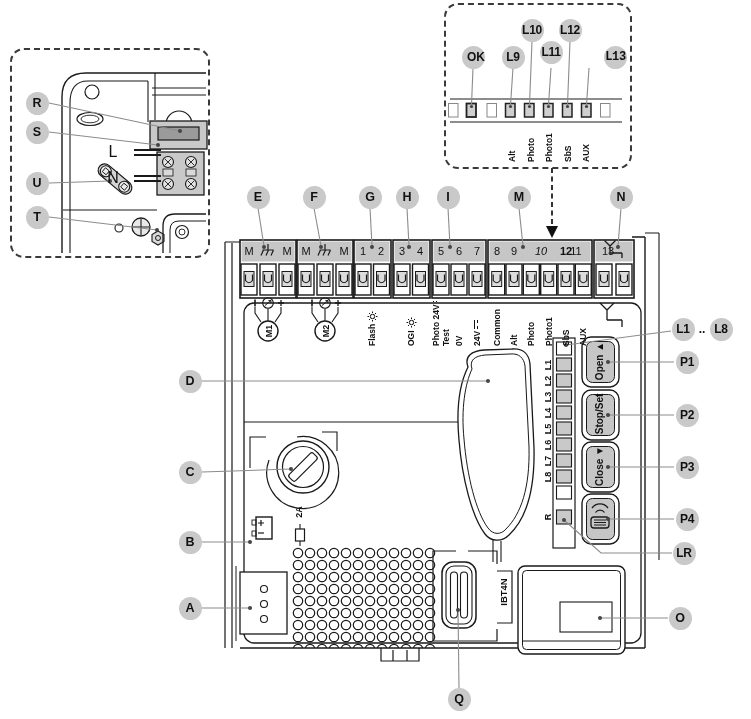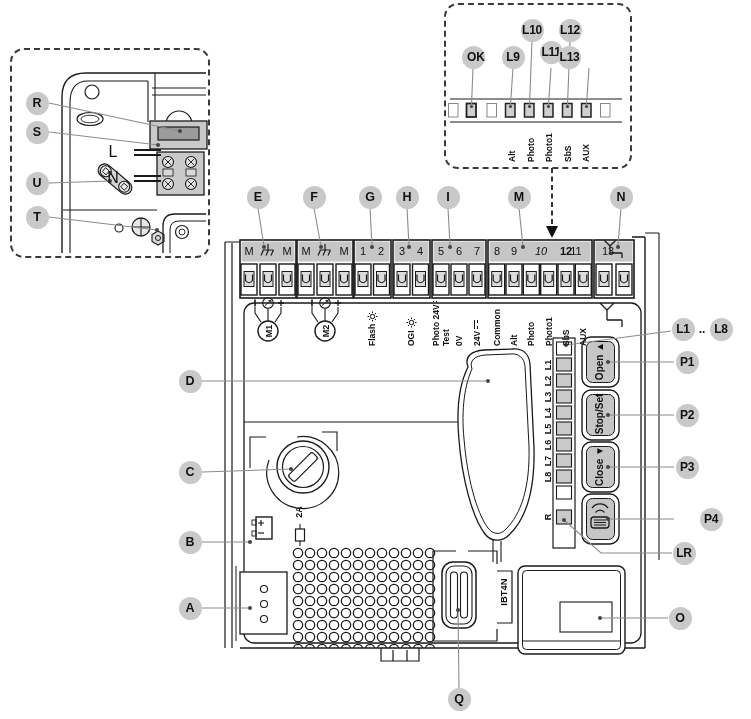--- a/index.html
+++ b/index.html
@@ -363,21 +363,21 @@
   <div class="co" style="left:25.5px;top:91.5px;">R</div>
   <div class="co" style="left:25.5px;top:120.5px;">S</div>
   <div class="co" style="left:25.5px;top:171.5px;">U</div>
   <div class="co" style="left:25.5px;top:205.5px;">T</div>
 
   <div class="co sm" style="left:461.5px;top:45.5px;text-align:right;">OK</div>
   <div class="co sm" style="left:501.5px;top:45.5px;">L9</div>
   <div class="co sm" style="left:520.5px;top:18.5px;">L10</div>
   <div class="co sm" style="left:539.5px;top:41px;">L11</div>
   <div class="co sm" style="left:558.5px;top:18.5px;">L12</div>
-  <div class="co sm" style="left:558px;top:45.5px;">L13</div>
+  <div class="co sm" style="left:604px;top:45.5px;font-family:Liberation Mono, monospace;">L13</div>
 
   <div class="co" style="left:246.5px;top:185.5px;">E</div>
   <div class="co" style="left:302.5px;top:185.5px;">F</div>
   <div class="co" style="left:358.5px;top:185.5px;">G</div>
   <div class="co" style="left:395.5px;top:185.5px;">H</div>
   <div class="co" style="left:436.5px;top:185.5px;">I</div>
   <div class="co" style="left:507.5px;top:185.5px;">M</div>
   <div class="co" style="left:609.5px;top:185.5px;">N</div>
 
   <div class="co" style="left:178.5px;top:369.5px;">D</div>
@@ -385,21 +385,21 @@
   <div class="co" style="left:178.5px;top:530.5px;">B</div>
   <div class="co" style="left:178.5px;top:596.5px;">A</div>
 
   <div class="co sm" style="left:671.5px;top:317.5px;">L1</div>
   <div class="co-dots" style="left:695px;top:322px;">..</div>
   <div class="co sm" style="left:709.5px;top:317.5px;">L8</div>
 
   <div class="co sm" style="left:675.5px;top:350.5px;">P1</div>
   <div class="co sm" style="left:675.5px;top:403.5px;">P2</div>
   <div class="co sm" style="left:675.5px;top:455.5px;">P3</div>
-  <div class="co sm" style="left:675.5px;top:507.5px;margin-left:24px;">P4</div>
+  <div class="co sm" style="left:675.5px;top:507.5px;">P4</div>
   <div class="co sm" style="left:672.5px;top:541.5px;">LR</div>
   <div class="co" style="left:668.5px;top:606.5px;">O</div>
   <div class="co" style="left:447.5px;top:687.5px;">Q</div>
 
   <div class="big-ln" style="left:104px;top:143px;">L</div>
   <div class="big-ln" style="left:104px;top:169px;">N</div>
 
   <div class="tl" style="left:239px;">M</div>
   <div class="tl" style="left:277px;">M</div>
   <div class="tl" style="left:296px;">M</div>

